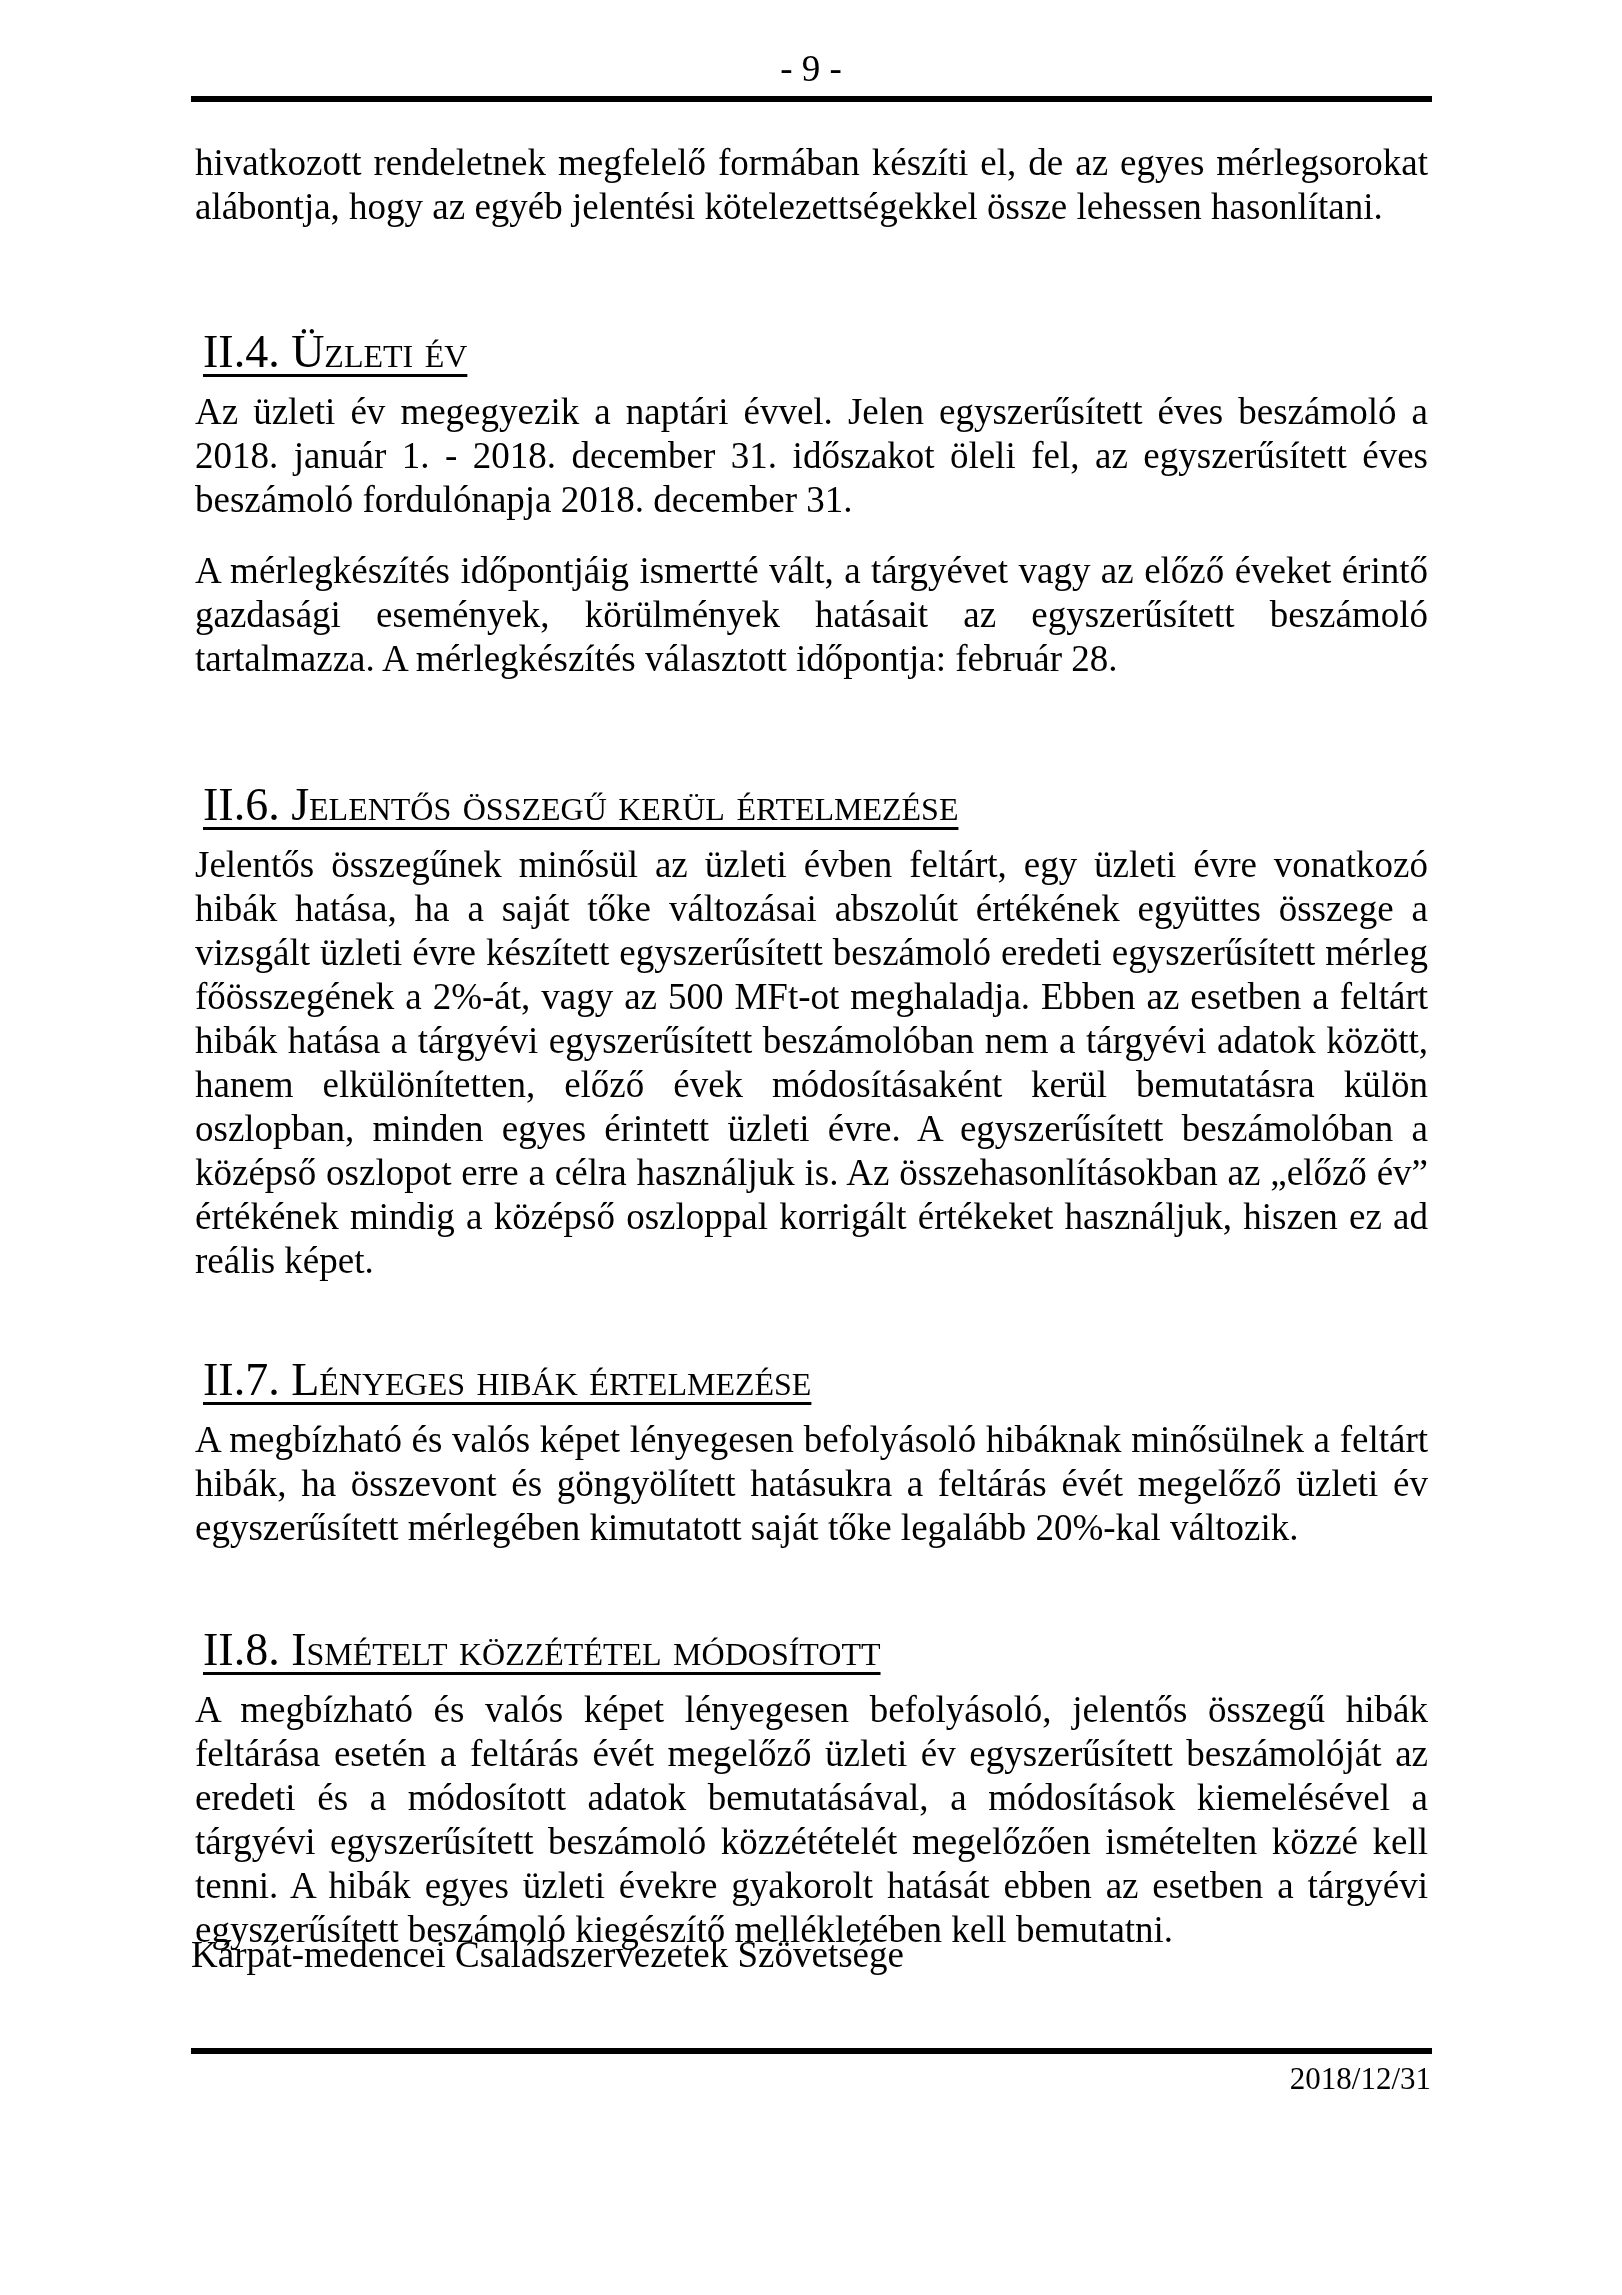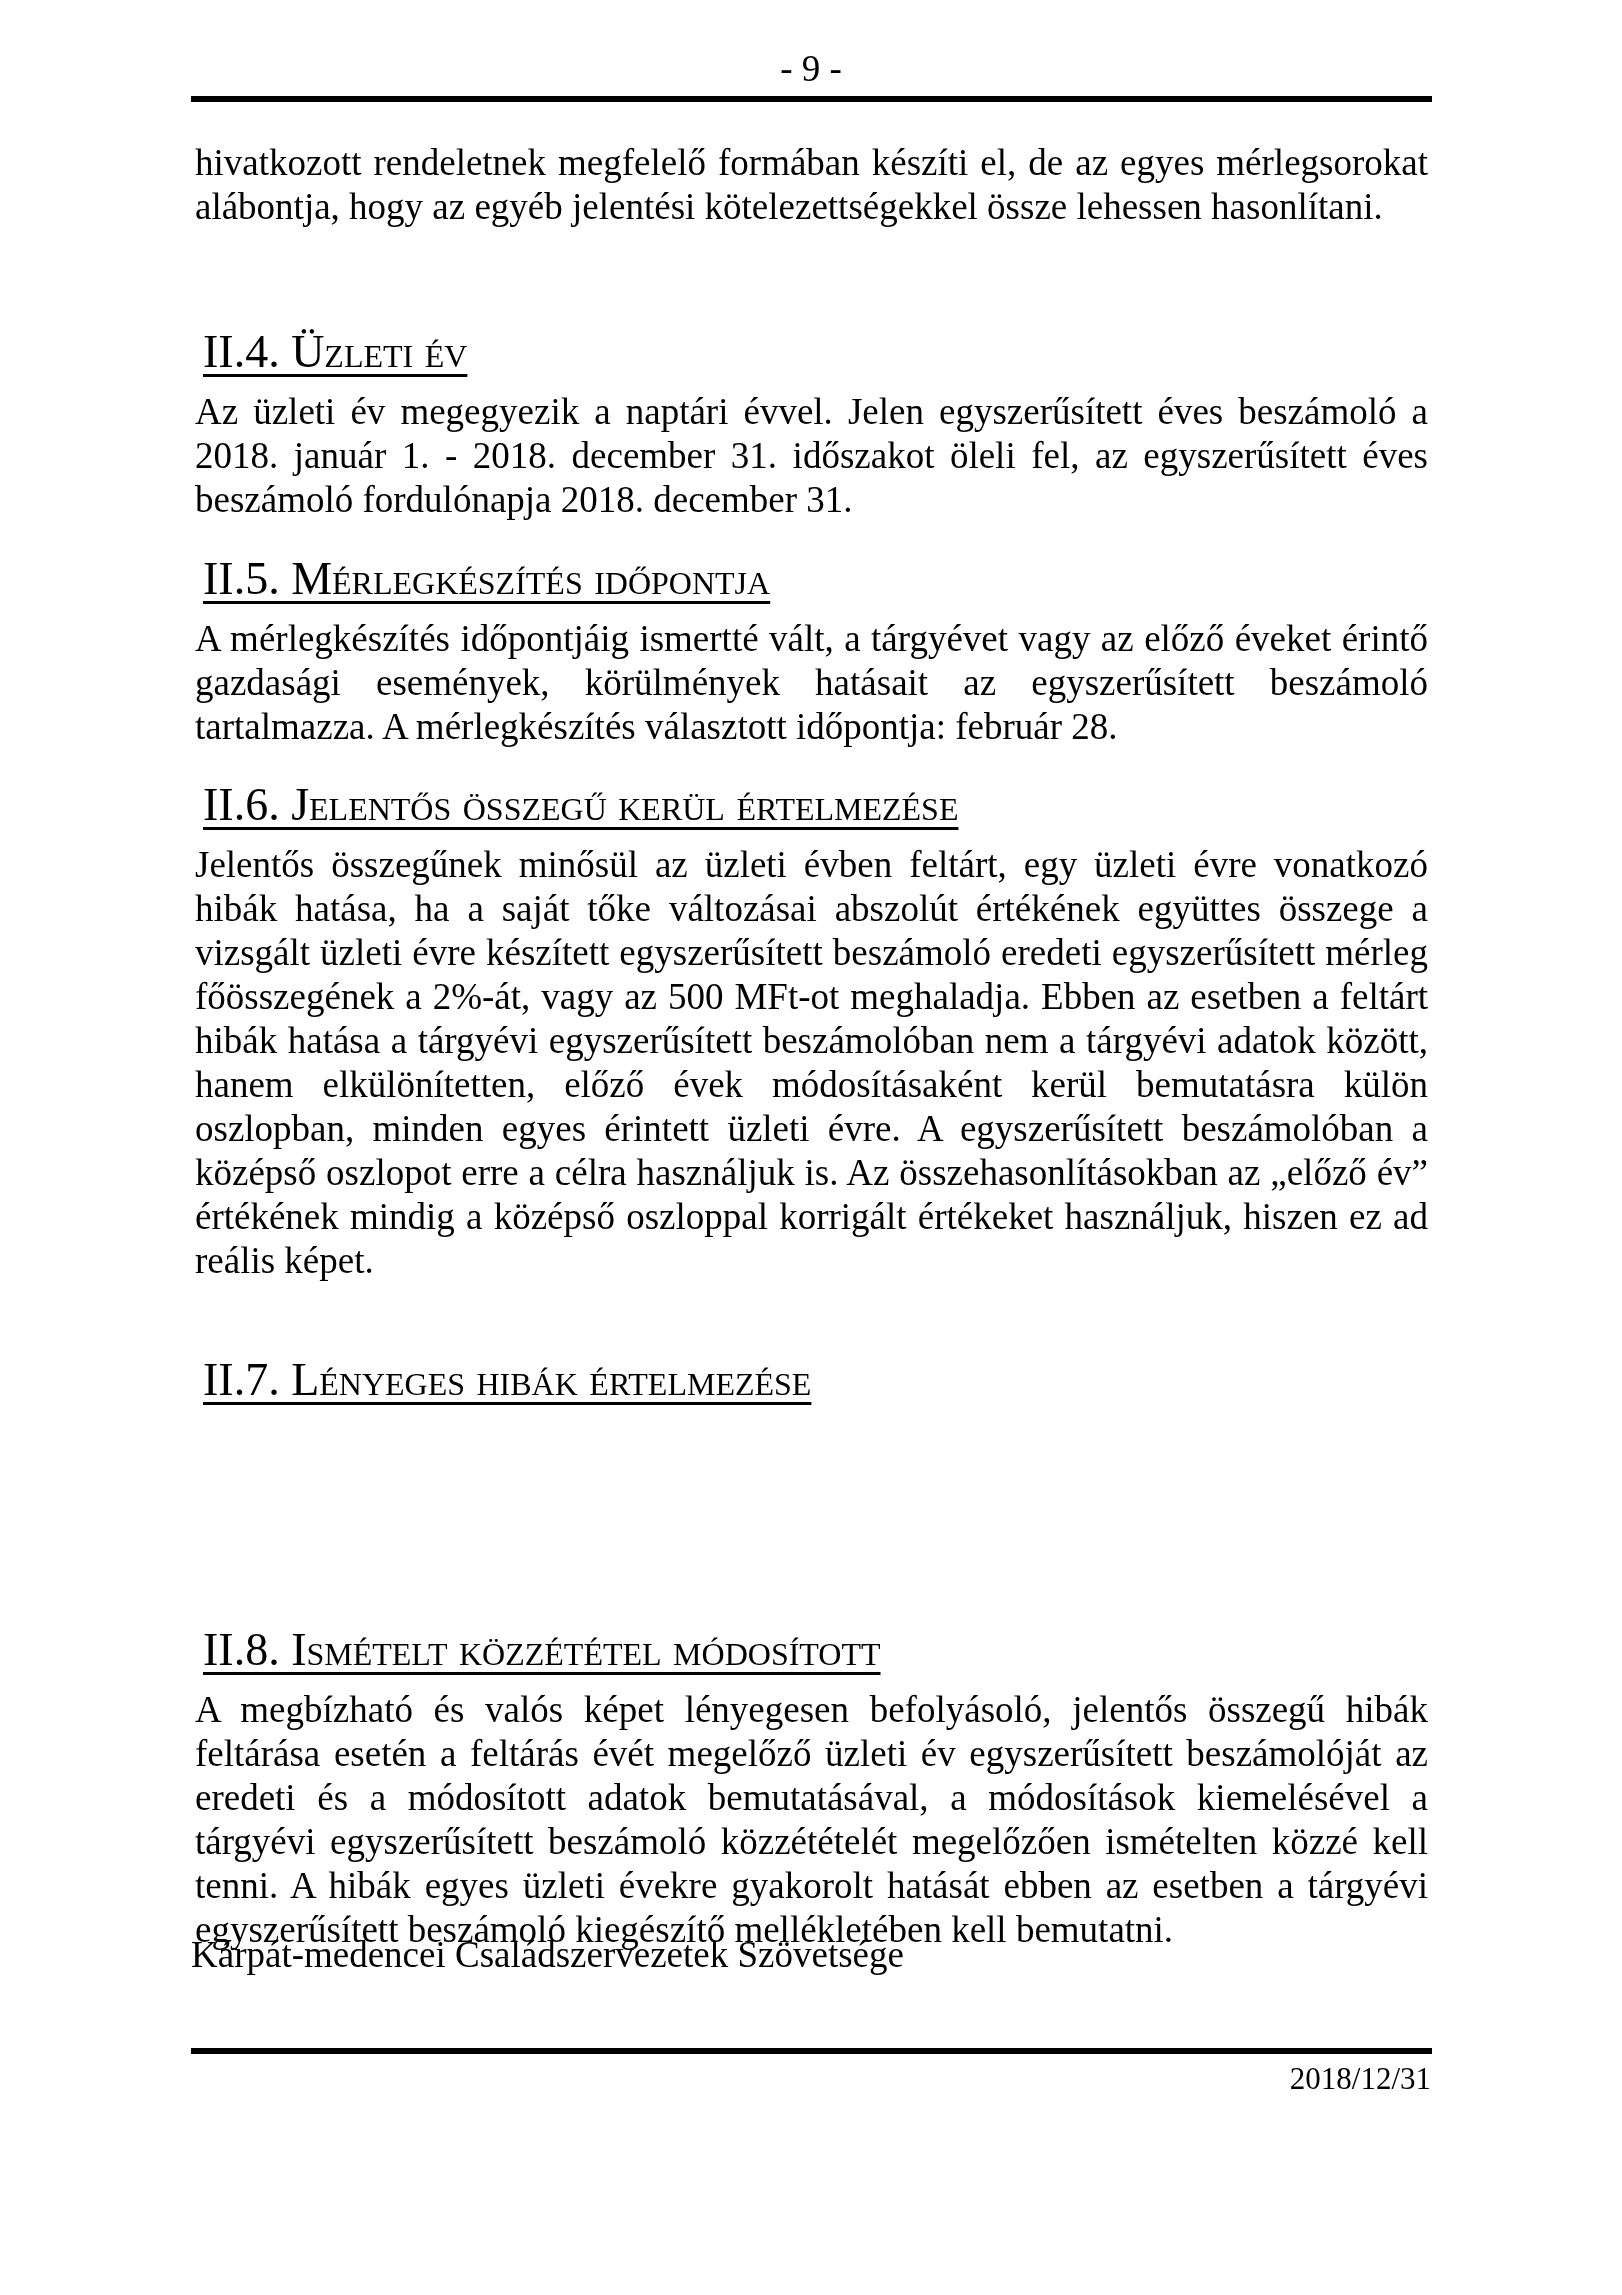--- a/index.html
+++ b/index.html
@@ -29,31 +29,31 @@
 <div class="block" style="top:137px;">
   <p class="para">hivatkozott rendeletnek megfelelő formában készíti el, de az egyes mérlegsorokat alábontja, hogy az egyéb jelentési kötelezettségekkel össze lehessen hasonlítani.</p>
 </div>
 
 <div class="section" style="top:318px;">
   <div class="heading">II.4. Üzleti év</div>
   <p class="para">Az üzleti év megegyezik a naptári évvel. Jelen egyszerűsített éves beszámoló a 2018. január 1. - 2018. december 31. időszakot öleli fel, az egyszerűsített éves beszámoló fordulónapja 2018. december 31.</p>
 </div>
 
 <div class="section" style="top:545px;">
-  <div class="heading">II.5. Mérlegkészítés időpontja</div>
   <p class="para">A mérlegkészítés időpontjáig ismertté vált, a tárgyévet vagy az előző éveket érintő gazdasági események, körülmények hatásait az egyszerűsített beszámoló tartalmazza. A mérlegkészítés választott időpontja: február 28.</p>
 </div>
 
 <div class="section" style="top:771px;">
   <div class="heading">II.6. Jelentős összegű kerül értelmezése</div>
   <p class="para">Jelentős összegűnek minősül az üzleti évben feltárt, egy üzleti évre vonatkozó hibák hatása, ha a saját tőke változásai abszolút értékének együttes összege a vizsgált üzleti évre készített egyszerűsített beszámoló eredeti egyszerűsített mérleg főösszegének a 2%-át, vagy az 500 MFt-ot meghaladja. Ebben az esetben a feltárt hibák hatása a tárgyévi egyszerűsített beszámolóban nem a tárgyévi adatok között, hanem elkülönítetten, előző évek módosításaként kerül bemutatásra külön oszlopban, minden egyes érintett üzleti évre. A egyszerűsített beszámolóban a középső oszlopot erre a célra használjuk is. Az összehasonlításokban az „előző év” értékének mindig a középső oszloppal korrigált értékeket használjuk, hiszen ez ad reális képet.</p>
 </div>
 
 <div class="section" style="top:1346px;">
   <div class="heading">II.7. Lényeges hibák értelmezése</div>
+  <p class="para">A megbízható és valós képet lényegesen befolyásoló hibáknak minősülnek a feltárt hibák, ha összevont és göngyölített hatásukra a feltárás évét megelőző üzleti év egyszerűsített mérlegében kimutatott saját tőke legalább 20%-kal változik.</p>
 </div>
 
 <div class="section" style="top:1616px;">
   <div class="heading">II.8. Ismételt közzététel módosított</div>
   <p class="para">A megbízható és valós képet lényegesen befolyásoló, jelentős összegű hibák feltárása esetén a feltárás évét megelőző üzleti év egyszerűsített beszámolóját az eredeti és a módosított adatok bemutatásával, a módosítások kiemelésével a tárgyévi egyszerűsített beszámoló közzétételét megelőzően ismételten közzé kell tenni. A hibák egyes üzleti évekre gyakorolt hatását ebben az esetben a tárgyévi egyszerűsített beszámoló kiegészítő mellékletében kell bemutatni.</p>
 </div>
 
 <div class="rule bottom"></div>
 <div class="footer-left">Kárpát-medencei Családszervezetek Szövetsége</div>
 <div class="footer-right">2018/12/31</div>

